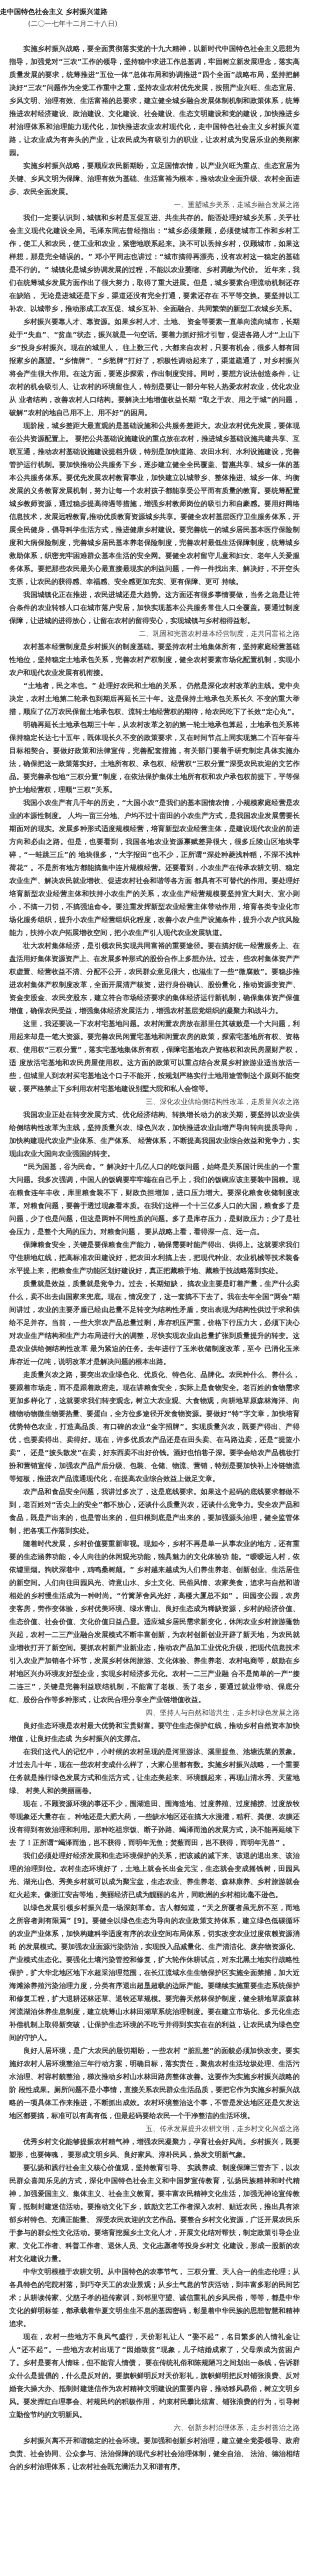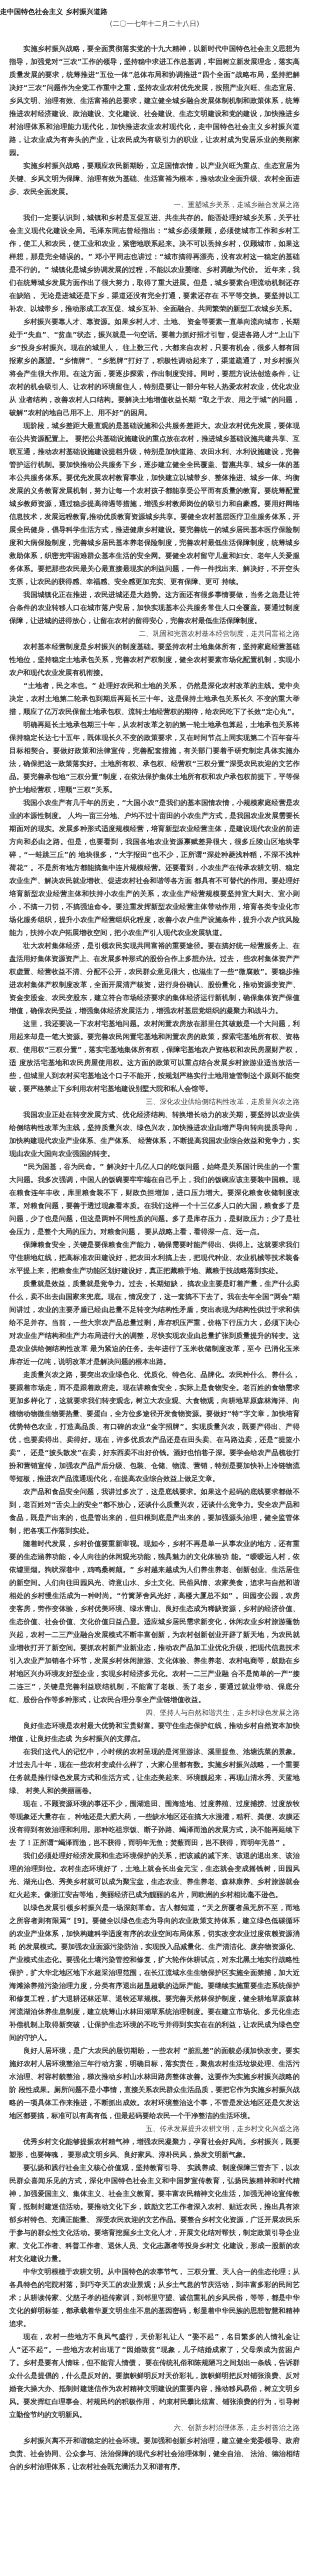--- a/index.html
+++ b/index.html
@@ -11,25 +11,26 @@
   .page { width: 309px; box-sizing: border-box; padding: 7.2px 0 0 0; }
   .title {
     text-align: left;
     font-size: 7px;
     font-weight: bold;
     color: #222;
     line-height: 11.3px;
     margin: 0;
   }
   .date {
-    text-align: center;
+    text-align: left;
     font-size: 7px;
     color: #333;
     line-height: 11.3px;
     margin: 1px 0 0 0;
+    padding-left: 28px;
   }
   .intro {
     font-size: 7px;
     line-height: 13px;
     margin: 13.4px 9.3px 0 9.3px;
     text-indent: 2em;
     color: #3a3a3a;
   }
   .body { margin: 12.4px 9.3px 0 9.3px; }
   .p {
@@ -58,21 +59,21 @@
   <h1 class="title">走中国特色社会主义  乡村振兴道路</h1>
   <div class="date">(二〇一七年十二月二十八日)</div>
 
   <div class="body" id="article-body">
       <p class="p">实施乡村振兴战略，要全面贯彻落实党的十九大精神，以新时代中国特色社会主义思想为指导，加强党对“三农”工作的领导，坚持稳中求进工作总基调，牢固树立新发展理念，落实高质量发展的要求，统筹推进“五位一体”总体布局和协调推进“四个全面”战略布局，坚持把解决好“三农”问题作为全党工作重中之重，坚持农业农村优先发展，按照产业兴旺、生态宜居、乡风文明、治理有效、生活富裕的总要求，建立健全城乡融合发展体制机制和政策体系，统筹推进农村经济建设、政治建设、文化建设、社会建设、生态文明建设和党的建设，加快推进乡村治理体系和治理能力现代化，加快推进农业农村现代化，走中国特色社会主义乡村振兴道路，让农业成为有奔头的产业，让农民成为有吸引力的职业，让农村成为安居乐业的美刚家园。</p>
       <p class="p">实施乡村振兴战略，要顺应农民新期盼，立足国情农情，以产业兴旺为重点、生态宜居为关键、乡风文明为保障、治理有效为基础、生活富裕为根本，推动农业全面升级、农村全面进步、农民全面发展。</p>
       <p class="h">一、重塑城乡关系，走城乡融合发展之路</p>
       <p class="p">我们一定要认识到，城镇和乡村是互促互进、共生共存的。能否处理好城乡关系，关乎社会主义现代化建设全局。毛泽东同志曾经指出：“城乡必须兼顾，必须使城市工作和乡村工作，使工人和农民，使工业和农业，紧密地联系起来。决不可以丢掉乡村，仅顾城市，如果这样想，那是完全错误的。” 邓小平同志也讲过：“城市搞得再漂亮，没有农村这一稳定的基础是不行的。” 城镇化是城乡协调发展的过程，不能以农业萎缩、乡村凋敝为代价。 近年来，我们在统筹城乡发展方面作出了很大努力，取得了重大进展。但是，城乡要素合理流动机制还存在缺陷， 无论是进城还是下乡，渠道还没有完全打通，要素还存在  不平等交换。要坚持以工补农、以城带乡，推动形成工农互促、城乡互补、全面融合、共同繁荣的新型工农城乡关系。</p>
       <p class="p">乡村振兴要靠人才、靠资源。如果乡村人才、土地、 资金等要素一直单向流向城市，长期处于“失血”、“贫血”状态，振兴就是一句空话。要着力抓好招才引智，促进各路人才“上山下乡”投身乡村振兴。现在的城里人， 往上数三代，大都来自农村，只要有机会，很多人都有回报家乡的愿望。“乡情牌”、“乡愁牌”打好了，积极性调动起来了，渠道疏通了，对乡村振兴将会产生很大作用。在这方面，要逐步探索，作出制度安排。同时，要想方设法创造条件，让农村的机会吸引人、让农村的环境留住人，特别是要让一部分年轻人热爱农村农业，优化农业从 业者结构，改善农村人口结构。要解决土地增值收益长期 “取之于农、用之于城”的问题，破解”农村的地自己用不上、用不好”的困局。</p>
       <p class="p">现阶段，城乡差距大最直观的是基础设施和公共服务差距大。农业农村优先发展，要体现在公共资源配置上。 要把公共基础设施建设的重点放在农村，推进城乡基础设施共建共享、互联互通，推动农村基础设施建设提档升级，特别是加快道路、农田水利、水利设施建设，完善管护运行机制。要加快推动公共服务下乡，逐步建立健全全民覆盖、普惠共享、城乡一体的基本公共服务体系。要优先发展农村教育事业，加快建立以城带乡、整体推进、城乡一体、均衡发展的义务教育发展机制，努力让每一个农村孩子都能享受公平而有质量的教育。要统筹配置城乡教师资源，通过稳步提高待遇等措施，增强乡村教师岗位的吸引力和自豪感。要用好网络信息技术，发展远程教育,推动优质教育资源城乡共享。要健全农村基层医疗卫生服务体系，开展全民健身，倡导科学生活方式，推进健康乡村建设。要完善统一的城乡居民基本医疗保险制度和大病保险制度，完善城乡居民基本养老保险制度，完善农村最低生活保障制度，统筹城乡救助体系，织密兜牢困难群众基本生活的安全网。要健全农村留守儿童和妇女、老年人关爱服务体系。要把那些农民最关心最直接最现实的利益问题，一件一件找出来、解决好，不开空头支票，让农民的获得感、幸福感、安全感更加充实、更有保障、更可 持续。</p>
-      <p class="p">我国城镇化正在推进，农民进城还是大趋势。这方面还有很多事情要做，当务之急是让符合条件的农业转移人口在城市落户安居，加快实现基本公共服务常住人口全覆盖。要通过制度保障，让进城的进得放心，让留在农村的留得安心，完善农村最低生活保障制度。</p>
+      <p class="p">我国城镇化正在推进，农民进城还是大趋势。这方面还有很多事情要做，当务之急是让符合条件的农业转移人口在城市落户安居，加快实现基本公共服务常住人口全覆盖。要通过制度保障，让进城的进得放心，让留在农村的留得安心，实现城镇与乡村相得益彰。</p>
       <p class="h">二、巩固和完善农村基本经营制度，走共同富裕之路</p>
       <p class="p">农村基本经营制度是乡村振兴的制度基础。要坚持农村土地集体所有，坚持家庭经营基础性地位，坚持稳定土地承包关系，完善农村产权制度，健全农村要素市场化配置机制，实现小农户和现代农业发展有机衔接。</p>
       <p class="p">“土地者，民之本也。” 处理好农民和土地的关系， 仍然是深化农村改革的主线。党中央决定，农村土地第二轮承包到期后再延长三十年。这是保持土地承包关系长久  不变的重大举措，顺应了亿万农民保留土地承包权、流转土地经营权的期待，给农民吃下了长效“定心丸”。</p>
       <p class="p">明确再延长土地承包期三十年，从农村改革之初的第一轮土地承包算起，土地承包关系将保持稳定长达七十五年，既体现长久不变的政策要求，又在时间节点上同实现第二个百年奋斗目标相契合。要做好政策和法律宣传，完善配套措施，有关部门要着手研究制定具体实施办法，确保把这一政策落实好。土地所有权、承包权、经营权“三权分置”深受农民欢迎的文艺作品。要完善承包地“三权分置”制度，在依法保护集体土地所有权和农户承包权前提下，平等保护土地经营权，理顺“三权”关系。</p>
       <p class="p">我国小农生产有几千年的历史，“大国小农”是我们的基本国情农情，小规模家庭经营是农业的本源性制度。 人均一亩三分地、户均不过十亩田的小农生产方式，是我国农业发展需要长期面对的现实。发展多种形式适度规模经营，培育新型农业经营主体，是建设现代农业的前进方向和必由之路。但是，也要看到，我国各地农业资源禀赋差异很大，很多丘陵山区地块零碎，“一蛙跳三丘”的 地块很多，“大字报田”也不少，正所谓“深处种菱浅种稻，不深不浅种荷花” 。不是所有地方都能搞集中连片规模经营。还要看到，小农生产在传承农耕文明、稳定农业生产、解决农民就业增收、促进农村社会和谐等各方面  都具有不可替代的作用。要处理好培育新型农业经营主体和扶持小农生产的关系，农业生产经营规模要坚持宜大则大、宜小则小，不搞一刀切，不搞强迫命令。要注重发挥新型农业经营主体带动作用，培育各类专业化市场化服务组织，提升小农生产经营组织化程度，改善小农户生产设施条件，提升小农户抗风险能力，扶持小农户拓展增收空间，把小农生产引人现代农业发展轨道。</p>
       <p class="p">壮大农村集体经济，是引领农民实现共同富裕的重要途径。要在搞好统一经营服务上、在盘活用好集体资源资产上、在发展多种形式的股份合作上多想办法。过去， 些农村集体资产产权虚置、经营收益不清、分配不公开，农民群众意见很大，也滋生了一些“微腐败”。要稳步推进农村集体产权制度改革，全面开展清产核资，进行身份确认、股份量化，推动资源变资产、资金变股金、农民变股东，建立符合市场经济要求的集体经济运行新机制，确保集体资产保值增值，确保农民受益，增强集体经济发展活力，增强农村基层党组织的凝聚力和战斗力。</p>
       <p class="p">这里，我还要说一下农村宅基地问题。农村闲置农房放在那里任其破败是一个大问题，利用起来却是一笔大资源。要完善农民闲置宅基地和闲置农房的政策，探索宅基地所有权、资格权、使用权“三权分置”，落实宅基地集体所有权，保障宅基地农户资格权和农民房屋财产权，适 度放活宅基地和农民房屋使用权。这方面的政策可以重点结合发展乡村旅游业适当放活一些，但城里人到农村买宅基地这个口子不能开，按规划严格实行土地用途管制这个原则不能突破，要严格禁止下乡利用农村宅基地建设别墅大院和私人会馆等。</p>
       <p class="h">三、深化农业供给侧结构性改革，走质量兴农之路</p>
       <p class="p">我国农业正处在转变发展方式、优化经济结构、转换增长动力的攻关期，要坚持以农业供给侧结构性改革为主线，坚持质量兴农、绿色兴农，加快推进农业由增产导向转向提质导向，加快构建现代农业产业体系、生产体系、 经营体系，不断提高我国农业综合效益和竞争力，实现由农业大国向农业强国的转变。</p>
       <p class="p">“民为国基，谷为民命。” 解决好十几亿人口的吃饭问题，始终是关系国计民生的一个重大问题。我多次强调，中国人的饭碗要牢牢端在自己手上，我们的饭碗应该主要装中国粮。现在粮食连年丰收，库里粮食装不下，财政负担增加，进口压力增大。要深化粮食收储制度改革。对粮食问题，要善于透过现象看本质。在我们这样一个十三亿多人口的大国，粮食多了是问题，少了也是问题，但这是两种不同性质的问题。多了是库存压力，是财政压力；少了是社会压力，是整个大局的压力。对粮食问题， 要从战略上看，看得深一点、远一点。</p>

